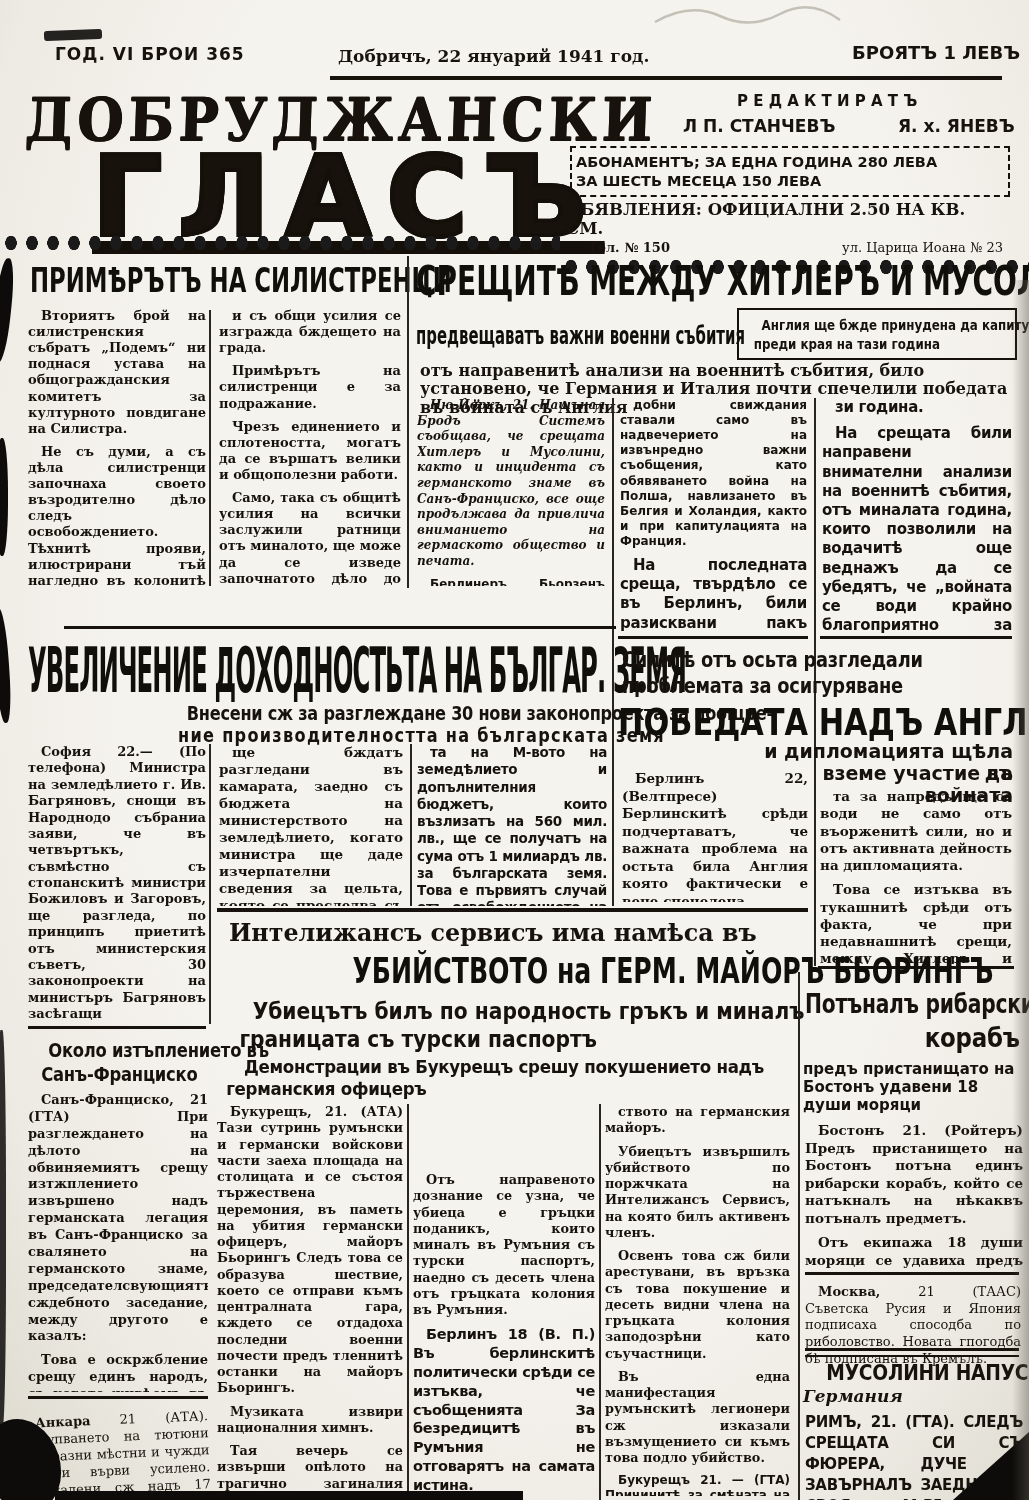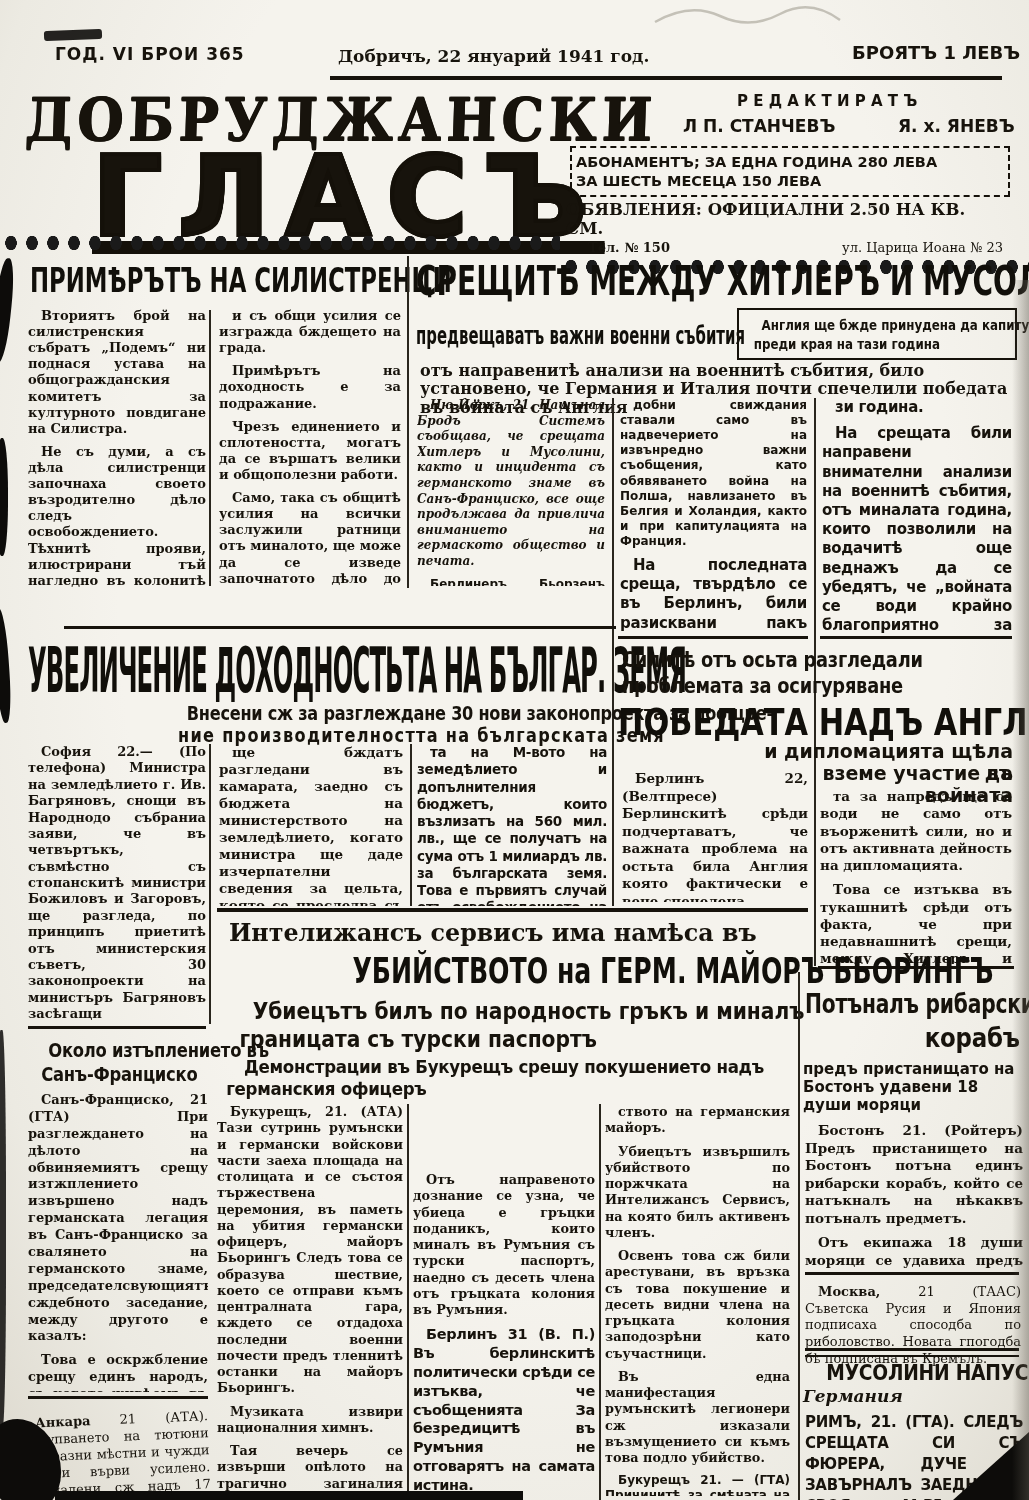--- a/index.html
+++ b/index.html
@@ -78,21 +78,21 @@
   <div class="abs hl" style="left:30px; top:260px;">
     <span class="cond" style="font-size:34px; transform:scaleX(0.67);">ПРИМѢРЪТЪ НА СИЛИСТРЕНЦИ</span>
   </div>
   <div class="abs col t-serif b" style="left:28px; top:308px; width:178px; height:280px; font-size:13px; line-height:1.24;">
     <p>Вториятъ брой на силистренския събратъ „Подемъ“ ни поднася устава на общогражданския комитетъ за културното повдигане на Силистра.</p>
     <p>Не съ думи, а съ дѣла силистренци започнаха своето възродително дѣло следъ освобождението. Тѣхнитѣ прояви, илюстрирани тъй нагледно въ колонитѣ на „Подемъ“, убедително говорятъ, че тамъ, въ хубавия крайдунавски градъ, кждето до преди известно време, наредъ съ черната робия властвуваше и духътъ на разединението, днесъ се вършатъ похвални работи</p>
   </div>
   <div class="vr" style="left:209px; top:310px; height:276px;"></div>
   <div class="abs col t-serif b" style="left:219px; top:308px; width:182px; height:280px; font-size:13px; line-height:1.24;">
     <p>и съ общи усилия се изгражда бждещето на града.</p>
-    <p>Примѣрътъ на доходность е за подражание.</p>
+    <p>Примѣрътъ на силистренци е за подражание.</p>
     <p>Чрезъ единението и сплотеността, могатъ да се вършатъ велики и общополезни работи.</p>
     <p>Само, така съ общитѣ усилия на всички заслужили ратници отъ миналото, ще може да се изведе започнатото дѣло до щастливъ край.</p>
 
   </div>
 
   <div class="vr" style="left:407px; top:256px; height:332px;"></div>
 
   <div class="abs hl" style="left:416px; top:258px;">
     <span class="cond" style="font-size:40px; transform:scaleX(0.70);">СРЕЩИТѢ МЕЖДУ ХИТЛЕРЪ И МУСОЛИНИ</span>
   </div>
@@ -189,21 +189,21 @@
 
   <div class="abs col t-serif b" style="left:217px; top:1104px; width:186px; height:392px; font-size:12.8px; line-height:1.27;">
     <p>Букурещъ, 21. (АТА) Тази сутринь румънски и германски войскови части заеха площада на столицата и се състоя тържествена церемония, въ паметь на убития германски офицеръ, майоръ Бьорингъ Следъ това се образува шествие, което се отправи къмъ централната гара, кждето се отдадоха последни военни почести предъ тленнитѣ останки на майоръ Бьорингъ.</p>
     <p>Музиката извири националния химнъ.</p>
     <p>Тая вечерь се извърши опѣлото на трагично загиналия майоръ отъ германската армия.</p>
 
   </div>
   <div class="vr" style="left:407px; top:1104px; height:396px;"></div>
   <div class="abs col" style="left:413px; top:1148px; width:182px; height:392px;margin-top:24px;">
     <p class="t-serif b" style="font-size:12.8px; line-height:1.27;">Отъ направеното дознание се узна, че убиеца е гръцки поданикъ, които миналъ въ Румъния съ турски паспортъ, наедно съ десеть члена отъ гръцката колония въ Румъния.</p>
-    <p class="heavy" style="font-size:14.5px; line-height:1.3;">Берлинъ 31 (В. П.) Въ берлинскитѣ политически срѣди се изтъква, че съобщенията За безредицитѣ въ Румъния не отговарятъ на самата истина.</p>
+    <p class="heavy" style="font-size:14.5px; line-height:1.3;">Берлинъ 18 (В. П.) Въ берлинскитѣ политически срѣди се изтъква, че съобщенията За безредицитѣ въ Румъния не отговарятъ на самата истина.</p>
     <p class="heavy" style="font-size:14.5px; line-height:1.3;">Демонстрациитѣ отъ страна на студенството и легионеритѣ, които сж манифестирали предъ германската легация, сж дали изразъ на възмущението си, поради убий-</p>
   </div>
   <div class="vr" style="left:599px; top:1104px; height:396px;"></div>
   <div class="abs col t-serif b" style="left:605px; top:1104px; width:185px; height:392px; font-size:12.8px; line-height:1.27;">
     <p>ството на германския майоръ.</p>
     <p>Убиецътъ извършилъ убийството по поржчката на Интелижансъ Сервисъ, на която билъ активенъ членъ.</p>
     <p>Освенъ това сж били арестувани, въ връзка съ това покушение и десеть видни члена на гръцката колония заподозрѣни като съучастници.</p>
     <p>Въ една манифестация румънскитѣ легионери сж изказали възмущението си къмъ това подло убийство.</p>
     <p class="t-sans" style="font-size:12px; line-height:1.22;">Букурещъ 21. — (ГТА) Причинитѣ за смѣната на м-ра на вжтрешнитѣ работи се отдаватъ на липсата на редъ въ вжтрешността на страната и защото не сж били вземани никакви мѣрки за възтановяване спокойствието въ страната.</p>
   </div>

